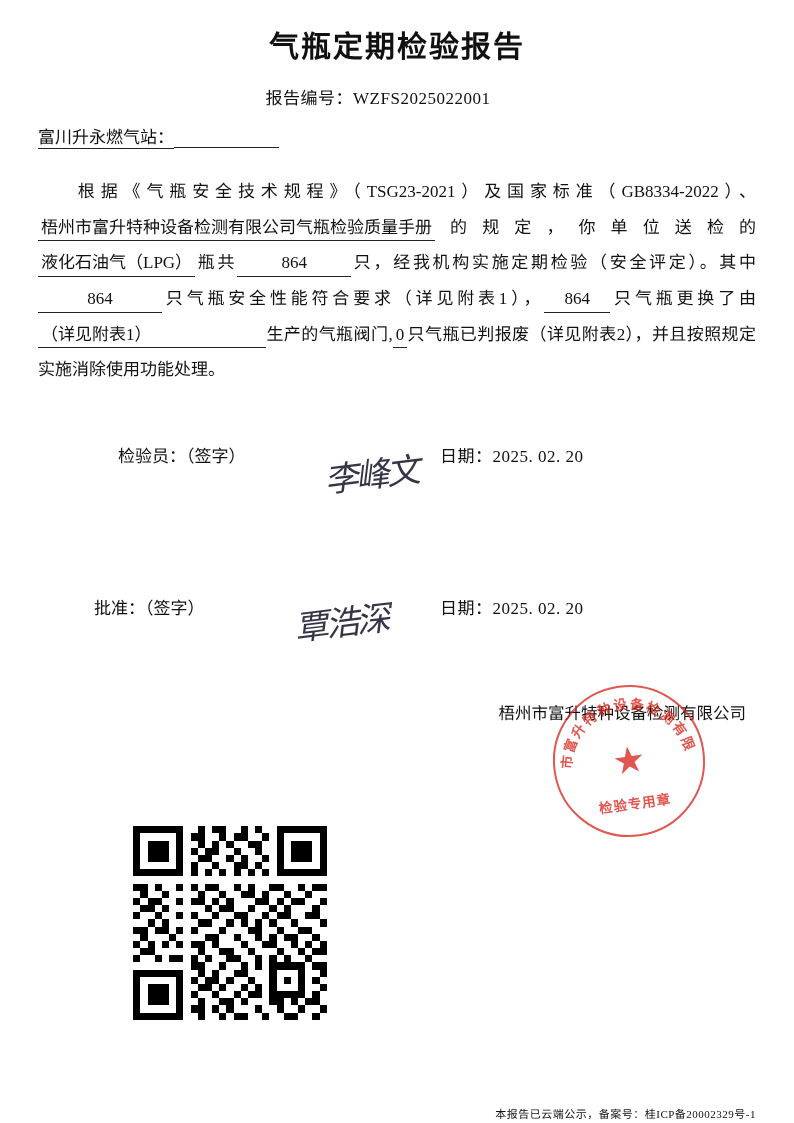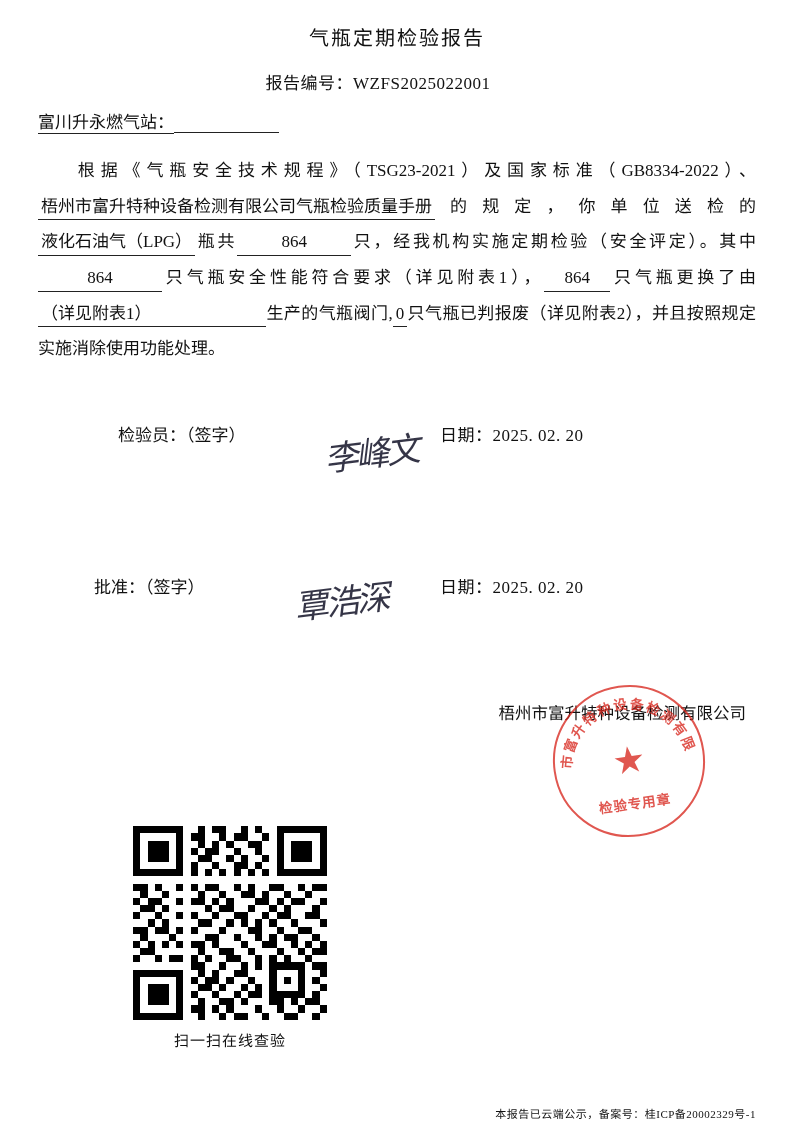--- a/index.html
+++ b/index.html
@@ -20,22 +20,22 @@
     position: relative;
     width: 794px;
     height: 1123px;
     box-sizing: border-box;
     padding: 0;
   }
 
   
   .doc-title {
     text-align: center;
-    font-size: 20px;
-    font-weight: normal;
+    font-size: 30px;
+    font-weight: bold;
     letter-spacing: 2px;
     margin: 22px 0 0 0;
     font-family: "Liberation Serif", "DejaVu Serif", serif;
   }
 
   
   .report-no-row {
     margin-top: 18px;
     padding-right: 38px;
     text-align: center;
@@ -56,21 +56,21 @@
   .addressee-blank {
     display: inline-block;
     width: 105px;
     border-bottom: 1px solid #222;
     height: 17px;
     vertical-align: bottom;
   }
 
   
   .body-block {
-    margin-top: 20px;
+    margin-top: 26px;
     padding: 0 38px;
     font-size: 17px;
     line-height: 2.1;
     text-align: justify;
   }
   .indent { display: inline-block; width: 2em; }
   .ul {
     border-bottom: 1px solid #222;
     display: inline-block;
     text-align: center;
@@ -465,18 +465,17 @@
           <rect x="27" y="26" width="1" height="1"></rect>
           <rect x="10" y="27" width="1" height="1"></rect>
             <rect x="13" y="27" width="1" height="1"></rect>
           <rect x="15" y="27" width="2" height="1"></rect>
             <rect x="19" y="27" width="1" height="1"></rect>
           <rect x="22" y="27" width="2" height="1"></rect>
             <rect x="26" y="27" width="1" height="1"></rect>
         </g>
       </svg>
     </div>
-    <div class="qr-caption">扫一扫在线查验</div>
   </div>
 
   <div class="footer">本报告已云端公示，备案号：桂ICP备20002329号-1</div>
 
 </div>
 
 </body></html>

